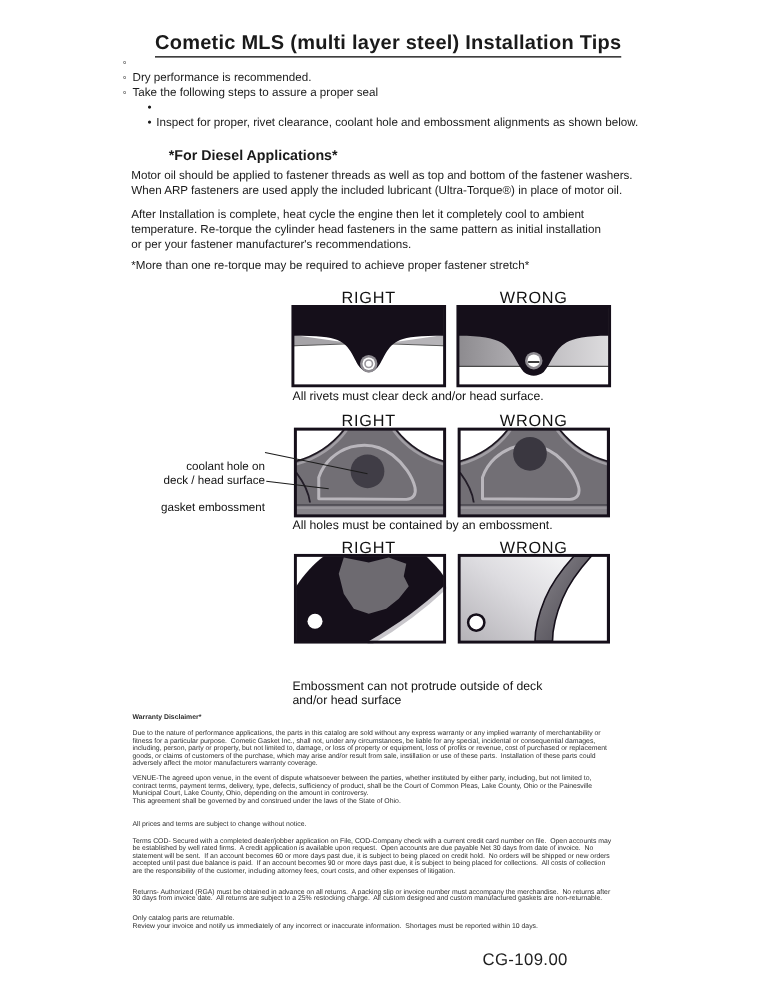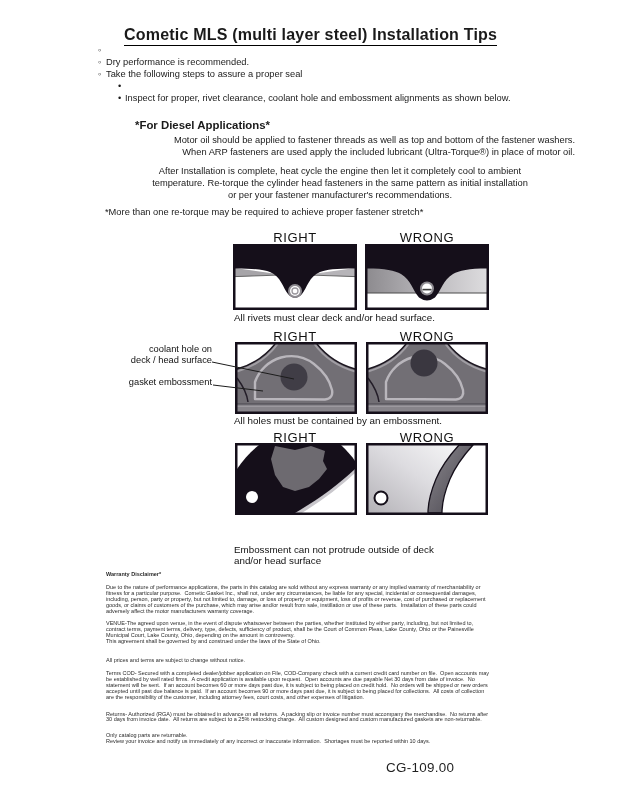--- a/index.html
+++ b/index.html
@@ -18,21 +18,21 @@
   .tip-row{display:flex;}
   .tip-row.sub{margin-left:20px;}
   .marker{width:8px;flex:0 0 8px;}
   .tip-row.sub .marker{width:7px;flex:0 0 7px;}
   
   .diesel-h{left:105px;top:119px;font-size:11.4px;font-weight:bold;margin-left:30px;}
   .bodypara{left:105px;width:470px;font-size:9.3px;line-height:12.3px;}
   
   .dlabel{width:124px;text-align:center;font-size:13px;letter-spacing:.6px;color:#111;}
   .dcaption{left:234px;width:300px;font-size:9.8px;line-height:10.8px;color:#111;}
-  .sidelabel{left:60px;width:152px;text-align:right;font-size:9.3px;line-height:10.6px;color:#111;}
+  .sidelabel{left:60px;width:152px;text-align:right;font-size:9.3px;line-height:10.6px;color:#111;margin-top:24px;}
   svg{display:block;}
   
   .disc{left:106px;top:572px;width:460px;font-size:5.5px;line-height:5.9px;color:#2b2b2b;}
   .disc-h{font-weight:bold;margin:0 0 7px 0;}
   .disc p{margin:0 0 7px 0;}
   .disc p.gap13{margin-bottom:13px;}
   .disc p.gap11{margin-bottom:11px;}
   .disc p.gap10{margin-bottom:10px;}
   .footer-code{left:386px;top:760px;font-size:13.4px;letter-spacing:.3px;color:#1f1f1f;}
 </style>
@@ -56,23 +56,23 @@
   <div class="tip-row sub">
     <span class="marker">•</span>
   </div>
   <div class="tip-row sub">
     <span class="marker">•</span>
     <span class="pre">Inspect for proper, rivet clearance, coolant hole and embossment alignments as shown below.</span>
   </div>
 </div>
 
 <div class="abs diesel-h">*For Diesel Applications*</div>
-<div class="abs bodypara pre" style="top:134px;text-align:right;">Motor oil should be applied to fastener threads as well as top and bottom of the fastener washers.
+<div class="abs bodypara pre" style="top:134px;">Motor oil should be applied to fastener threads as well as top and bottom of the fastener washers.
 When ARP fasteners are used apply the included lubricant (Ultra-Torque®) in place of motor oil.</div>
-<div class="abs bodypara pre" style="top:164.5px;text-align:center;">After Installation is complete, heat cycle the engine then let it completely cool to ambient
+<div class="abs bodypara pre" style="top:164.5px;">After Installation is complete, heat cycle the engine then let it completely cool to ambient
 temperature. Re-torque the cylinder head fasteners in the same pattern as initial installation
 or per your fastener manufacturer's recommendations.</div>
 <div class="abs bodypara pre" style="top:206px;">*More than one re-torque may be required to achieve proper fastener stretch*</div>
 
 <div class="abs dlabel" style="left:233px;top:230px;">RIGHT</div>
 <div class="abs dlabel" style="left:365px;top:230px;">WRONG</div>
 
 <svg class="abs" style="left:233px;top:244px;" width="124" height="66" viewBox="0 0 124 66">
   <rect x="0" y="0" width="124" height="66" fill="#ffffff"></rect>
   <polygon points="2,24 2,33 48,30.5" fill="#a6a4a8"></polygon>

